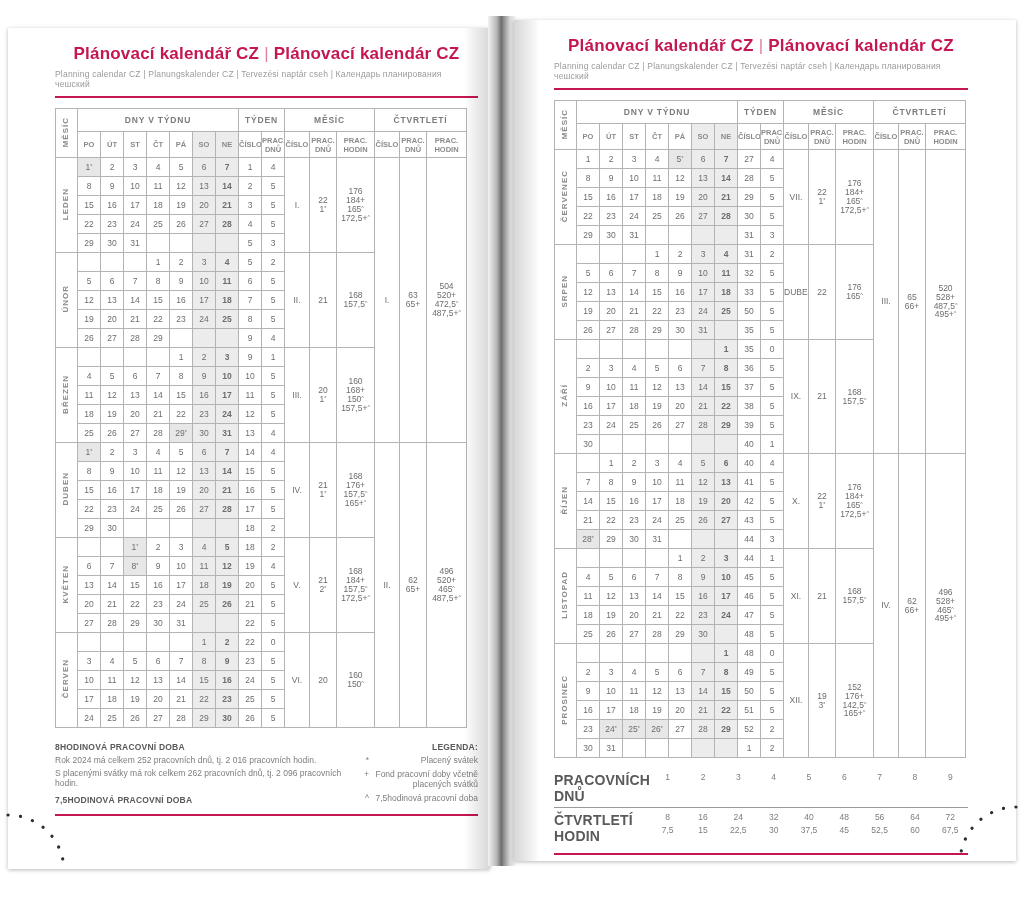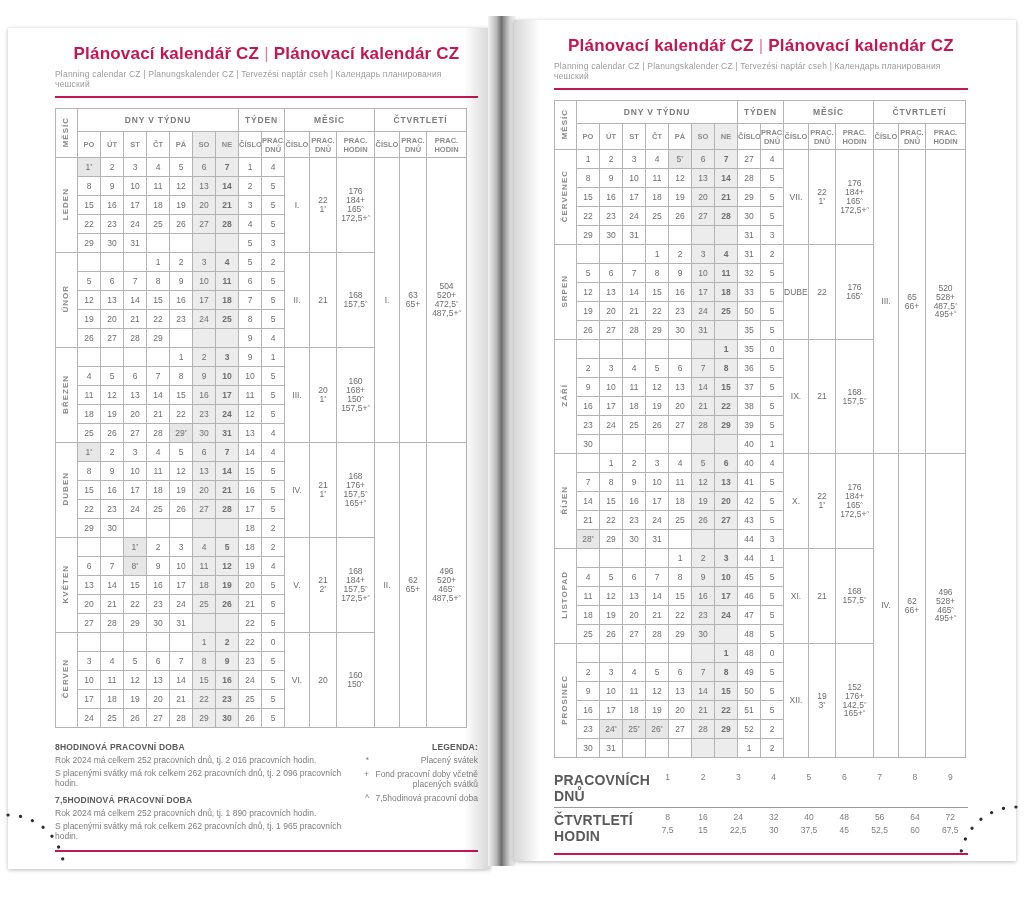--- a/index.html
+++ b/index.html
@@ -485,24 +485,20 @@
         </tbody>
       </table>
     <div class="foot-l">
       <div class="blocks">
         <div class="f-head">8HODINOVÁ PRACOVNÍ DOBA</div>
         <div>
             <div class="f-line">Rok 2024 má celkem 252 pracovních dnů, tj. 2 016 pracovních hodin.</div>
             <div class="f-line">S placenými svátky má rok celkem 262 pracovních dnů, tj. 2 096 pracovních hodin.</div>
           </div>
         <div class="f-head">7,5HODINOVÁ PRACOVNÍ DOBA</div>
-        <div>
-            <div class="f-line">Rok 2024 má celkem 252 pracovních dnů, tj. 1 890 pracovních hodin.</div>
-            <div class="f-line">S placenými svátky má rok celkem 262 pracovních dnů, tj. 1 965 pracovních hodin.</div>
-          </div>
       </div>
       <div class="legend">
         <div class="f-head">LEGENDA:</div>
         <div>
             <div class="legend-item">
               <span class="legend-sym">*</span>
               <span class="legend-txt">Placený svátek</span>
             </div>
             <div class="legend-item">
               <span class="legend-sym">+</span>

